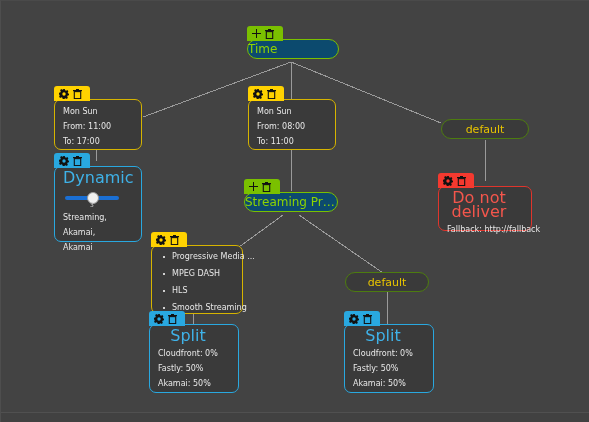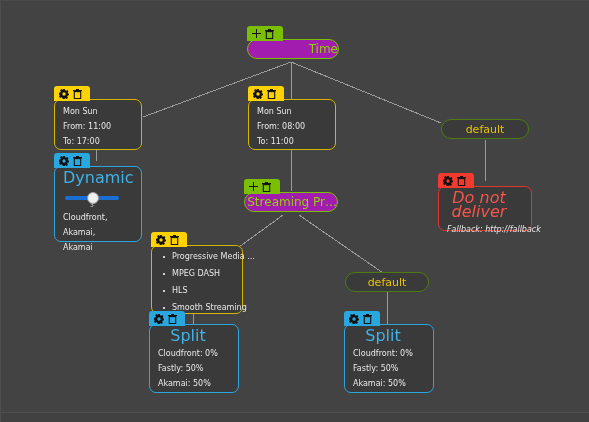--- a/index.html
+++ b/index.html
@@ -70,22 +70,22 @@
     background:#3a3a3a;color:#e8c400;
     font-size:11px;line-height:20px;height:20px;
     text-align:center;box-sizing:border-box;
     z-index:2;
   }
 
   
   .timebody{
     position:absolute;top:13px;left:0;
     height:20px;border-radius:10px;
-    border:1px solid #7ac000;background:#a21caf;
-    color:#8fd400;font-size:12px;line-height:19px;text-align:right;
+    border:1px solid #7ac000;background:#0c4a6e;
+    color:#8fd400;font-size:12px;line-height:19px;text-align:left;
     box-sizing:border-box;z-index:2;
   }
 
   
   ul.plist{margin:4px 0 2px 0;padding:0 0 0 14px;list-style:none;}
   ul.plist li{
     font-size:8px;line-height:8px;color:#e8e8e8;margin:0 0 9px 0;
     position:relative;white-space:nowrap;
   }
   ul.plist li:last-child{margin-bottom:2px;}
@@ -223,21 +223,21 @@
           </svg>
       </span>
     </div>
     <div class="body" style="width:88px;height:76px;padding-top:4px;">
       <div class="title">Dynamic</div>
       <div class="slider">
         <div class="strack"></div>
         <div class="sknob"></div>
         <div class="sval">3</div>
       </div>
-      <div class="kv">Cloudfront,</div>
+      <div class="kv">Streaming,</div>
       <div class="kv">Akamai,</div>
       <div class="kv">Akamai</div>
     </div>
   </div>
 
   <div class="node red" style="left:437px;top:172px;width:94px;height:58px;">
     <div class="hdr" style="width:36px;">
       <span>
         <svg width="10" height="10" viewBox="0 0 10 10">
             <path d="M4.2 0h1.6l.3 1.3 1.1.5 1.1-.7 1.1 1.1-.7 1.1.5 1.1L10 4.7v1.6l-1.3.3-.5 1.1.7 1.1-1.1 1.1-1.1-.7-1.1.5L5.3 10H3.7l-.3-1.3-1.1-.5-1.1.7L0 7.8l.7-1.1-.5-1.1L0 5.3V3.7l1.3-.3.5-1.1-.7-1.1L2.2 0l1.1.7 1.1-.5z" fill="#111"></path>
@@ -245,21 +245,21 @@
           </svg>
       </span>
       <span>
         <svg width="9" height="10" viewBox="0 0 9 10">
             <rect x="0" y="1" width="9" height="1.2" fill="#111"></rect>
             <rect x="3" y="0" width="3" height="1" fill="#111"></rect>
             <rect x="1.3" y="2.6" width="6.4" height="7" fill="none" stroke="#111" stroke-width="1.1"></rect>
           </svg>
       </span>
     </div>
-    <div class="body" style="width:94px;height:45px;padding-top:4px;font-style:italic;">
+    <div class="body" style="width:94px;height:45px;padding-top:4px;">
       <div class="title">Do not deliver</div>
       <div class="kv">Fallback: http://fallback</div>
     </div>
   </div>
 
   <div class="node green" style="left:243px;top:178px;width:94px;height:48px;">
     <div class="hdr" style="width:36px;">
       <span>
         <svg width="9" height="9" viewBox="0 0 9 9">
             <path d="M4 0h1v4h4v1H5v4H4V5H0V4h4z" fill="#111"></path>

